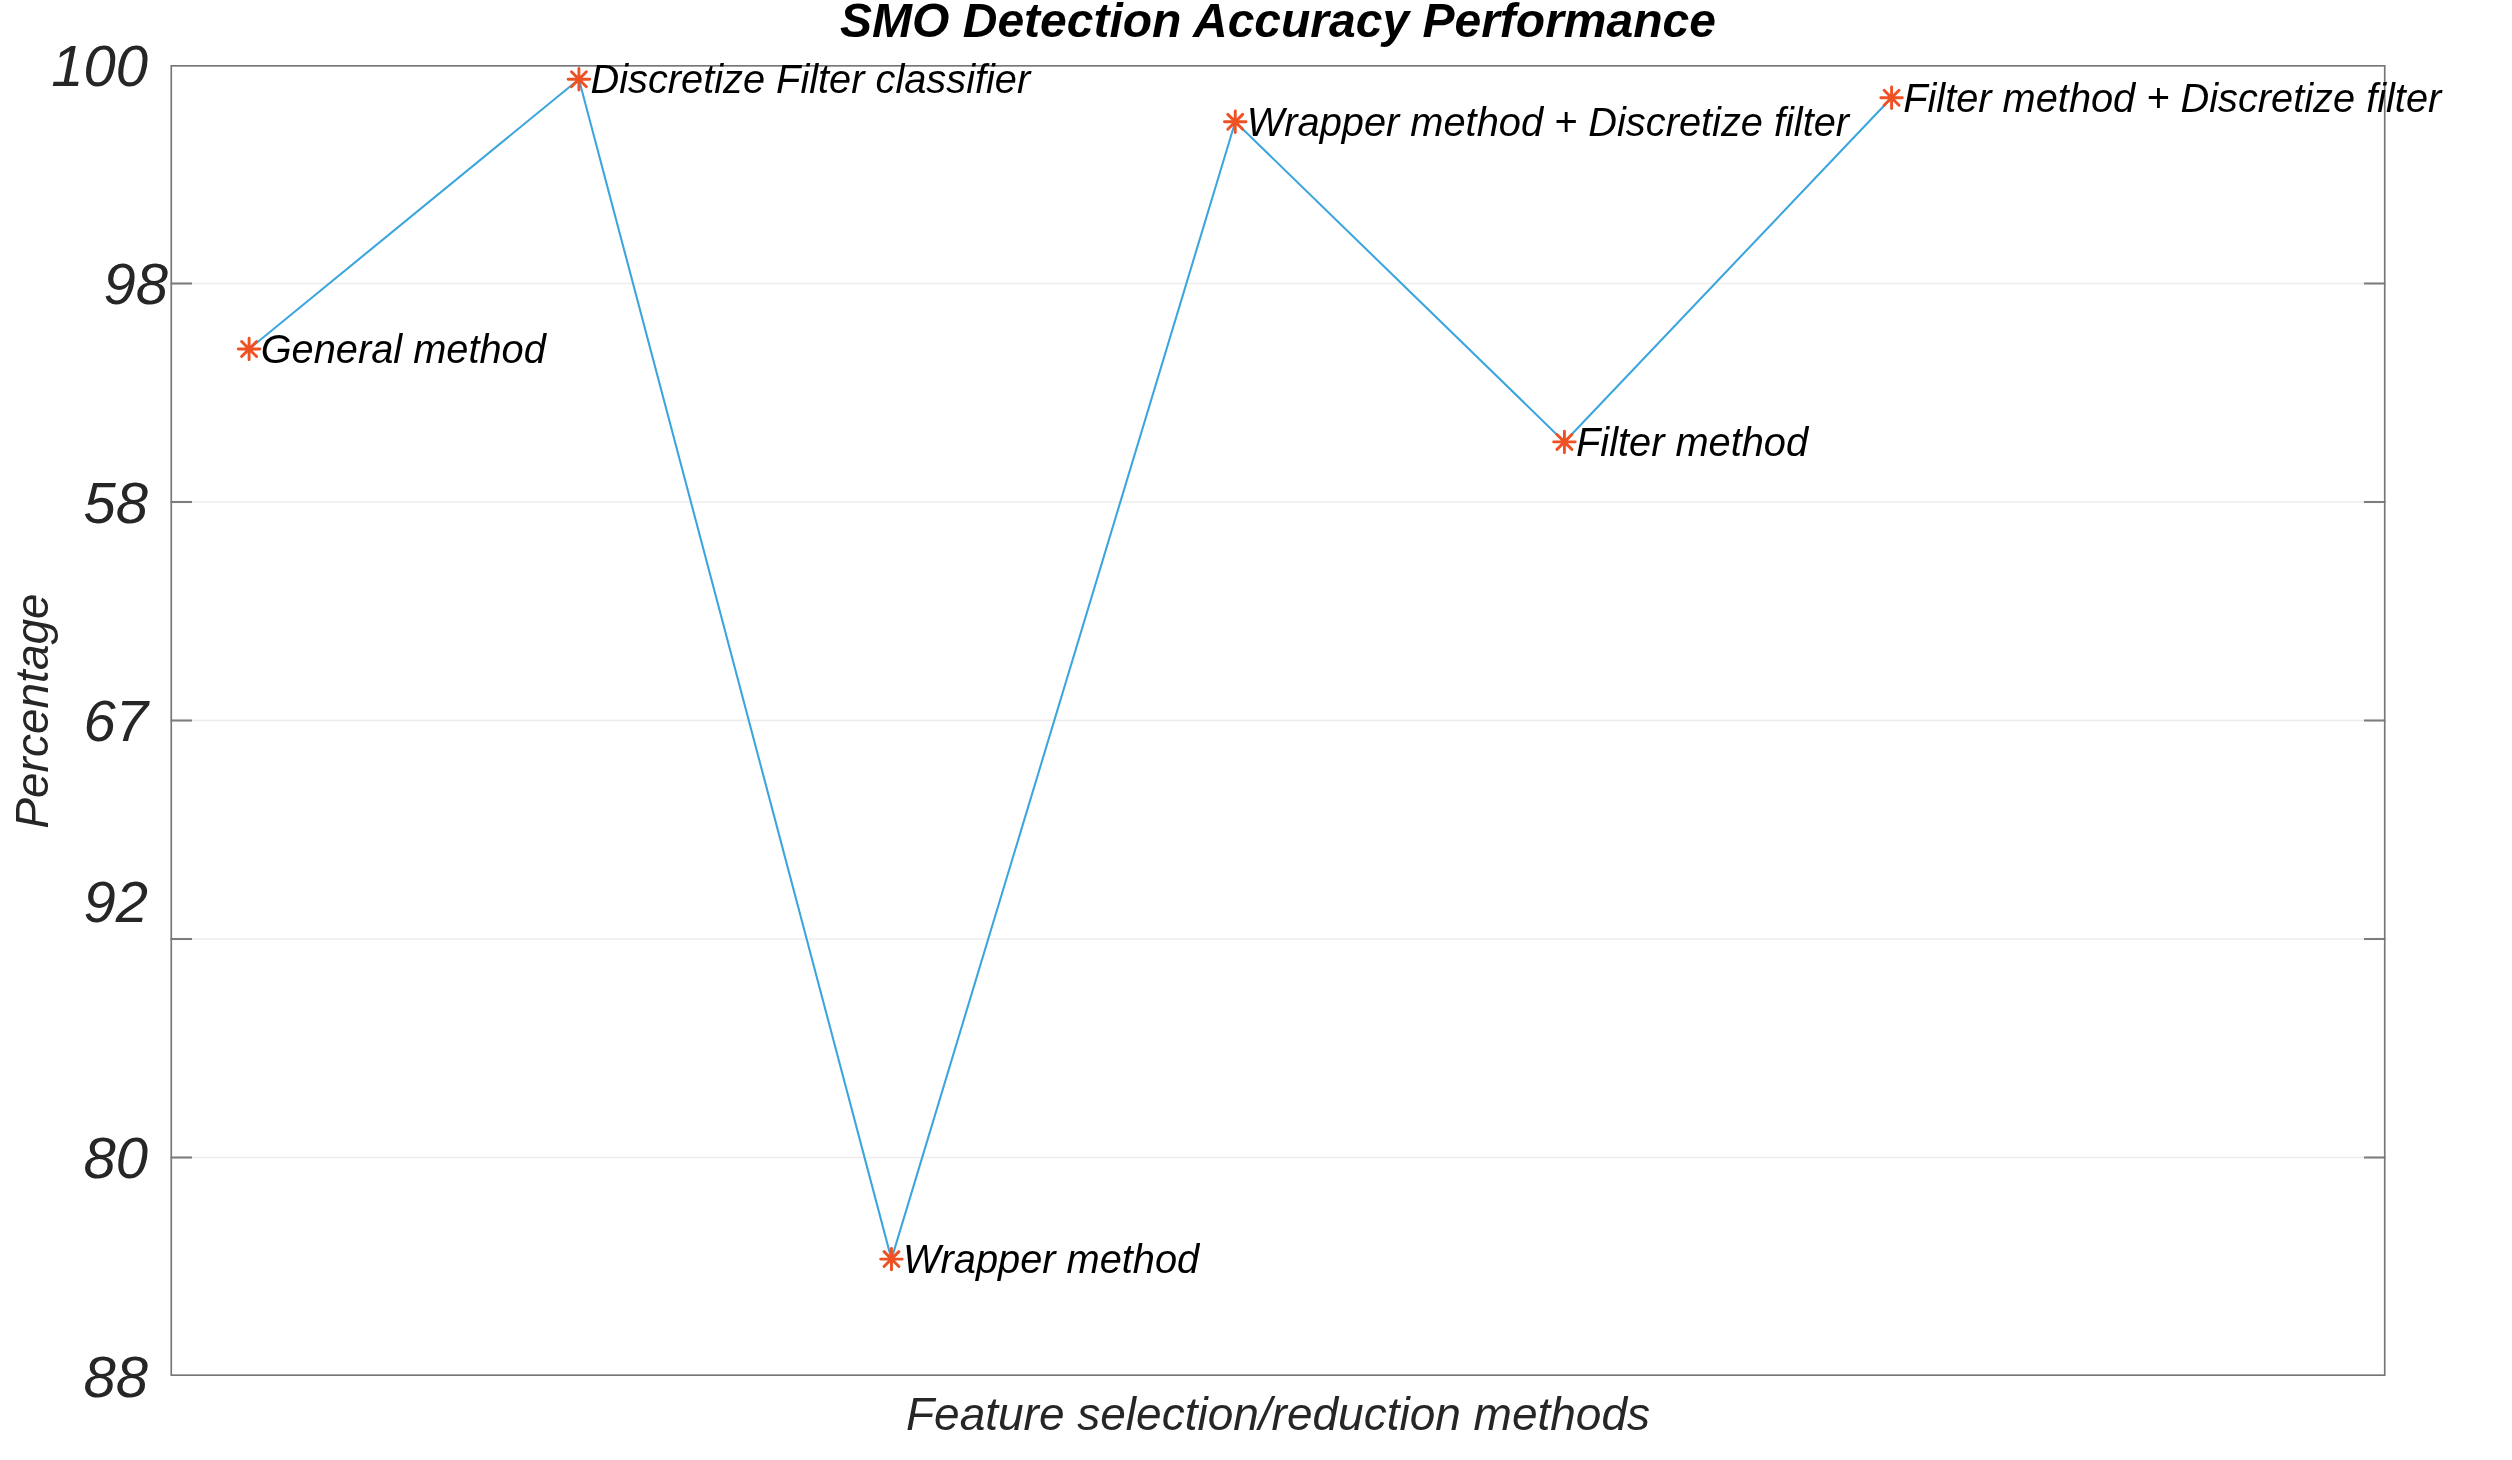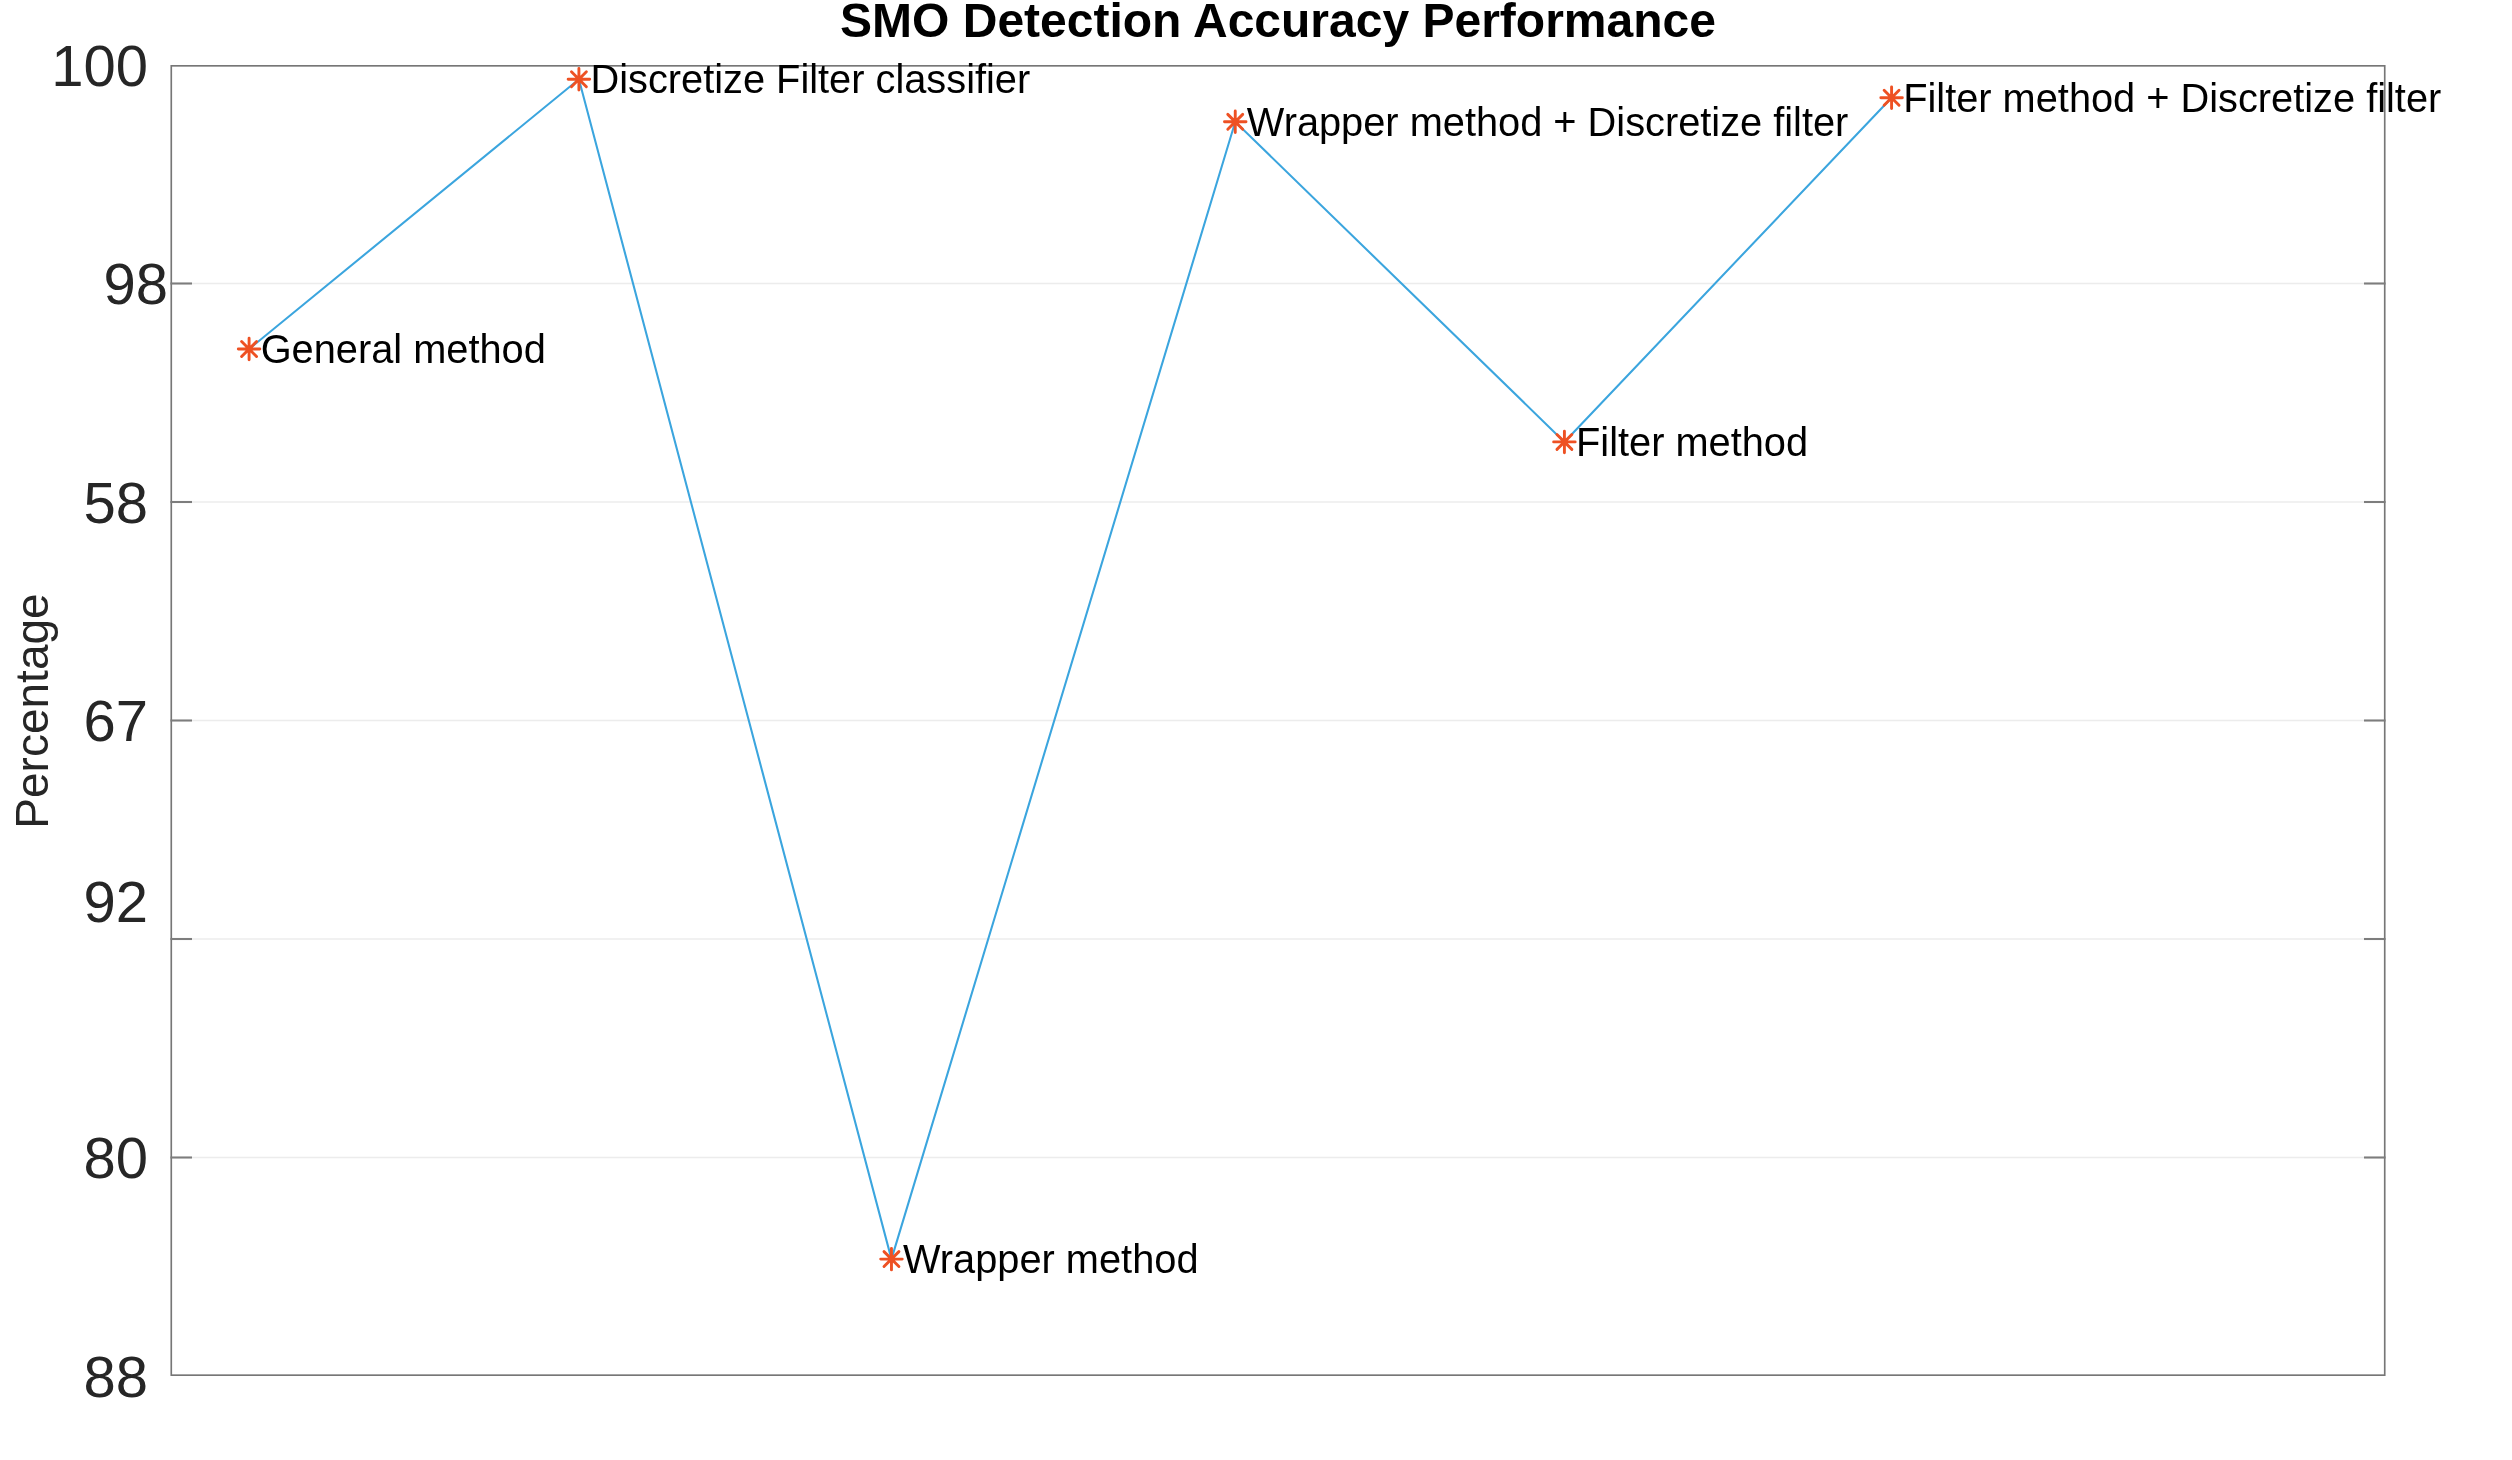--- a/index.html
+++ b/index.html
@@ -2,21 +2,21 @@
 <html style="font-size:13.3px"><head>
 <meta charset="utf-8">
 <style>
   html,body{
     margin:0;padding:0;
     width:2512px;height:1460px;
     background:#ffffff;
     overflow:hidden;
     font-family:"Liberation Sans", sans-serif;
   }
-  .figure{position:absolute;left:0;top:0;width:2512px;height:1460px;}
+  .figure{position:absolute;left:0;top:0;width:2512px;height:1460px;font-style:italic;}
   .chart-title{
     position:absolute;left:170px;top:-6.6px;width:2216px;
     text-align:center;font-size:48px;font-weight:bold;color:#000000;
     white-space:nowrap;
   }
   .plot{position:absolute;left:170px;top:65px;width:2216px;height:1311px;}
   .plot svg{overflow:visible;display:block;}
   .y-axis-label{
     position:absolute;left:31.5px;top:711px;
     transform:translate(-50%,-50%) rotate(-90deg);
@@ -81,15 +81,16 @@
         <text x="884.0615" y="1440.9383333333342" dominant-baseline="central" class="pt-label">Wrapper method</text>
         <path d="M1271.9111 68.5533333333328H1297.9111M1284.9111 55.5533333333328V81.5533333333328M1275.9111 59.5533333333328L1293.9111 77.5533333333328M1275.9111 77.5533333333328L1293.9111 59.5533333333328" stroke="#EE5123" stroke-width="3.5" fill="none" stroke-linecap="round"></path>
         <text x="1298.9111" y="68.5533333333328" dominant-baseline="central" class="pt-label">Wrapper method + Discretize filter</text>
         <path d="M1669.1189 454.8250000000004H1695.1189M1682.1189 441.8250000000004V467.8250000000004M1673.1189 445.8250000000004L1691.1189 463.8250000000004M1673.1189 463.8250000000004L1691.1189 445.8250000000004" stroke="#EE5123" stroke-width="3.5" fill="none" stroke-linecap="round"></path>
         <text x="1696.1189" y="454.8250000000004" dominant-baseline="central" class="pt-label">Filter method</text>
         <path d="M2063.9210000000003 39.54999999999962H2089.9210000000003M2076.9210000000003 26.54999999999962V52.54999999999962M2067.9210000000003 30.54999999999962L2085.9210000000003 48.54999999999962M2067.9210000000003 48.54999999999962L2085.9210000000003 30.54999999999962" stroke="#EE5123" stroke-width="3.5" fill="none" stroke-linecap="round"></path>
         <text x="2090.9210000000003" y="39.54999999999962" dominant-baseline="central" class="pt-label">Filter method + Discretize filter</text>
       </svg>
   </div>
 
+  <div class="x-axis-label">Feature selection/reduction methods</div>
 
 </div>
 
 
 </body></html>

